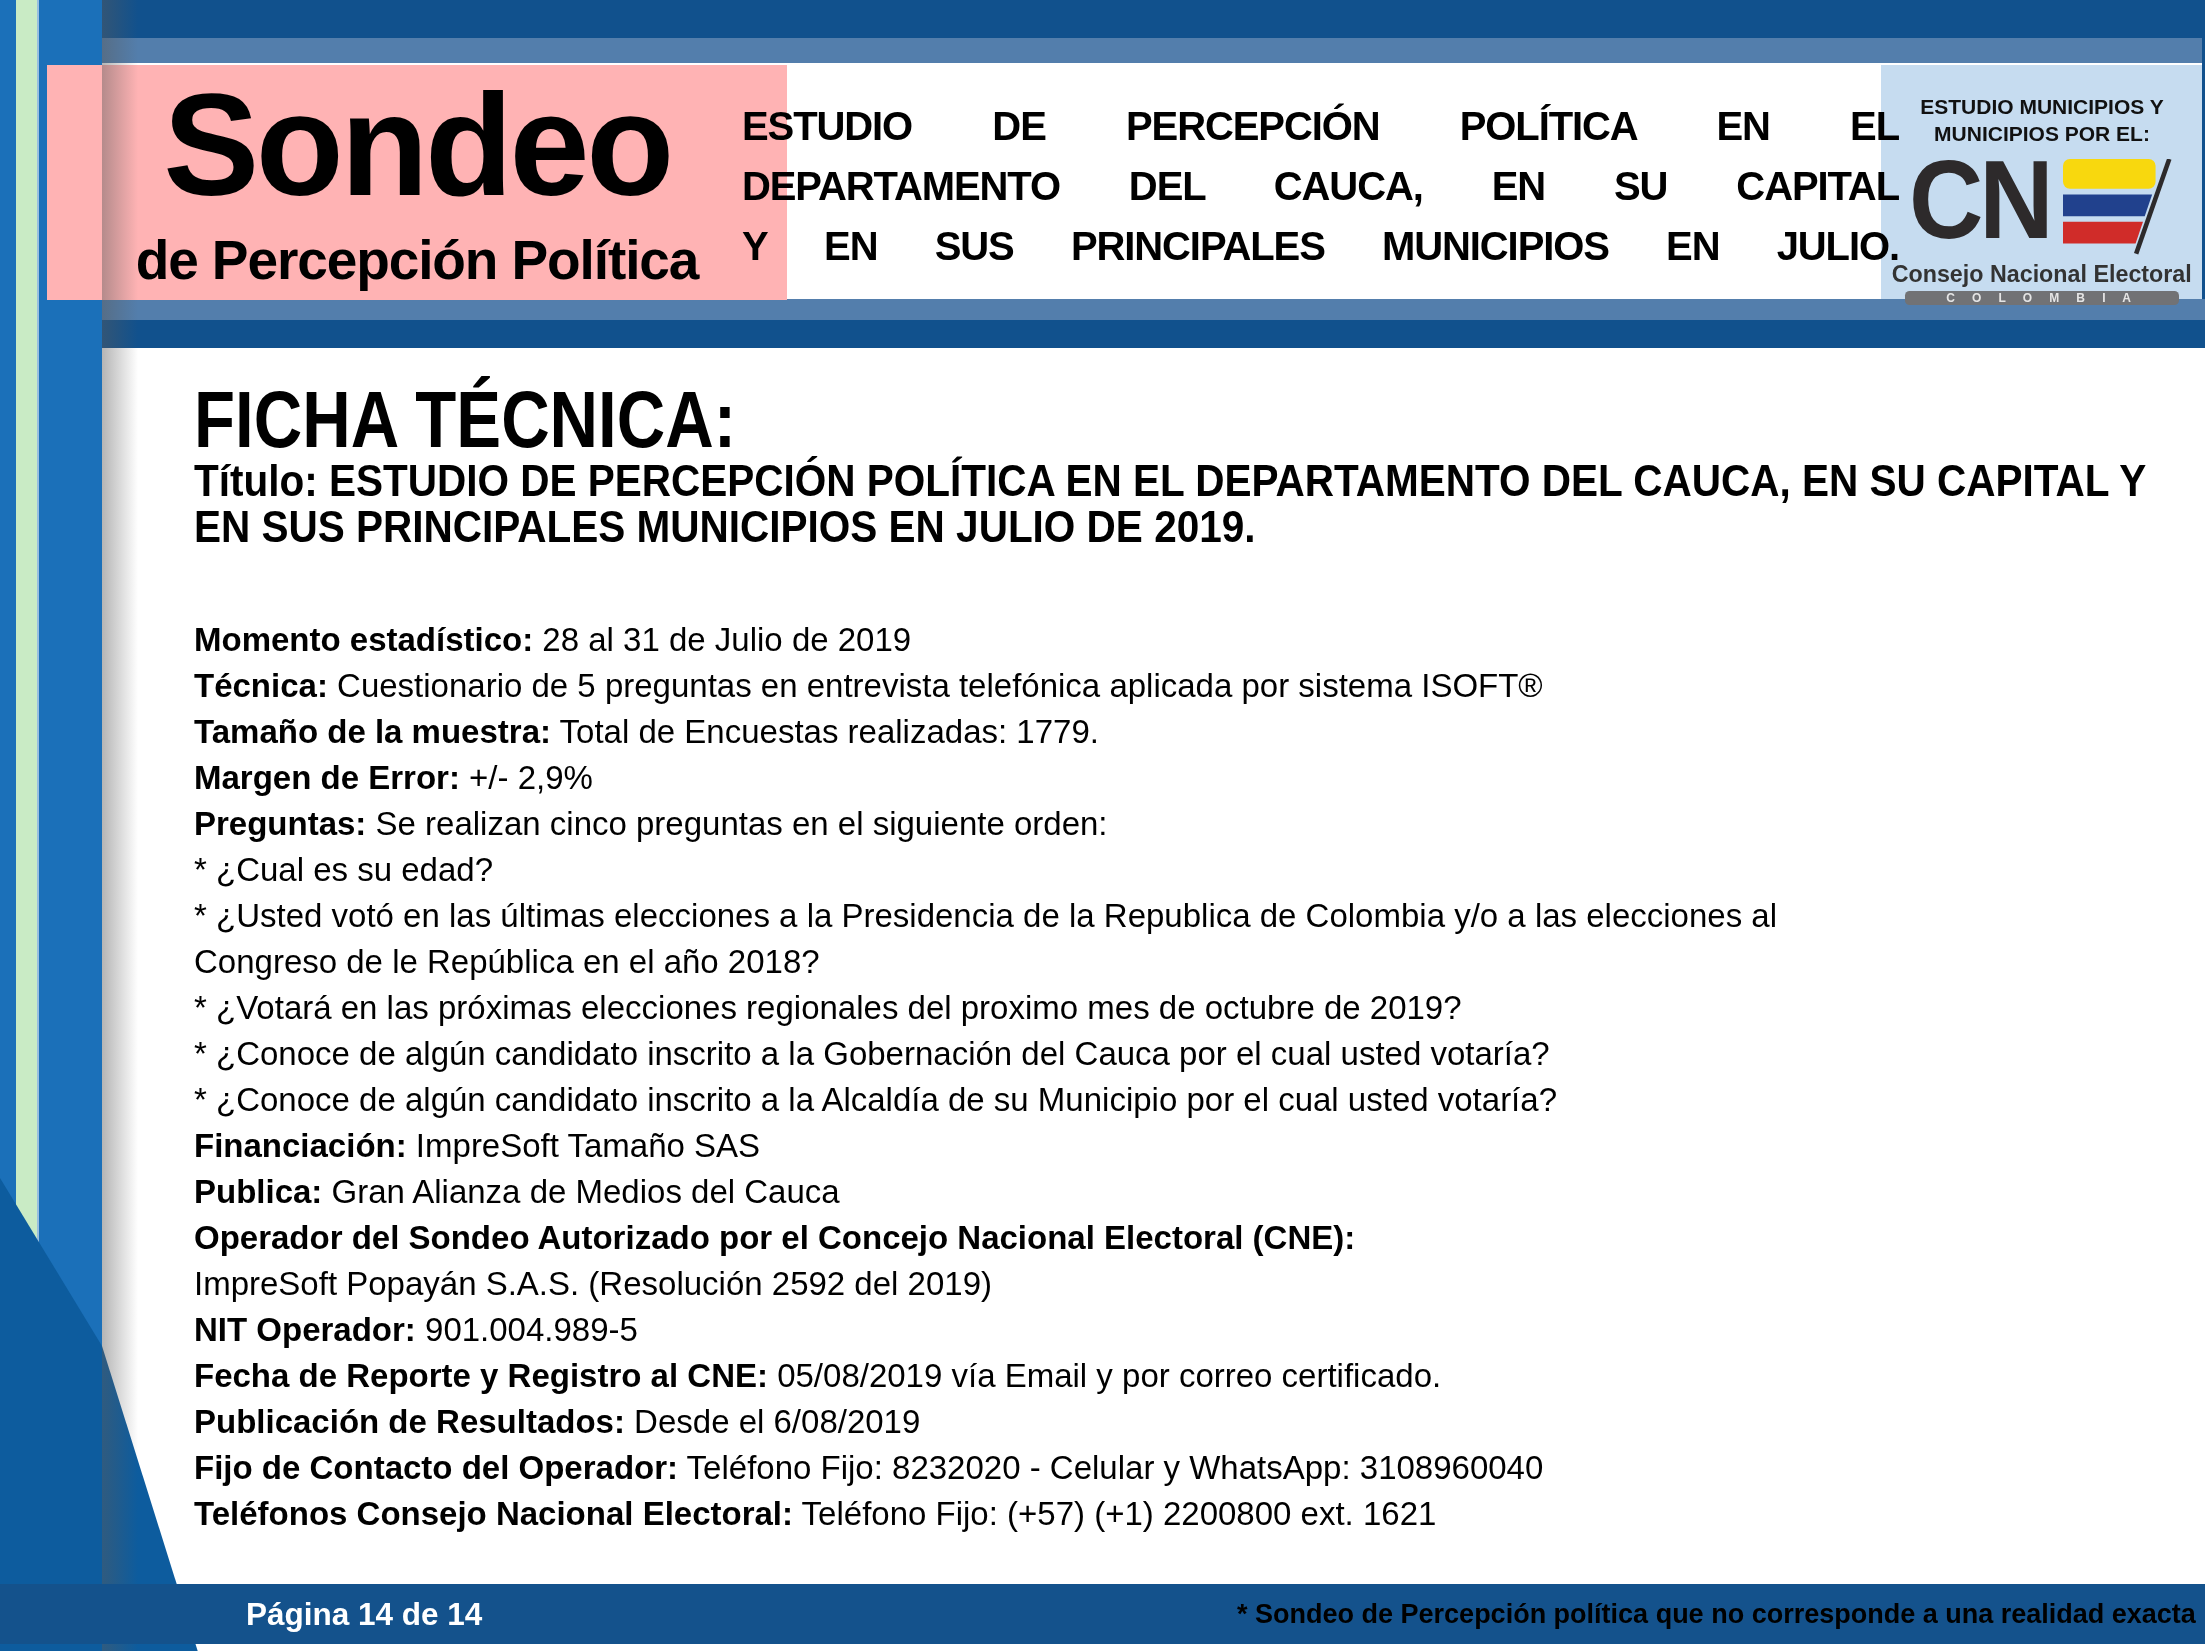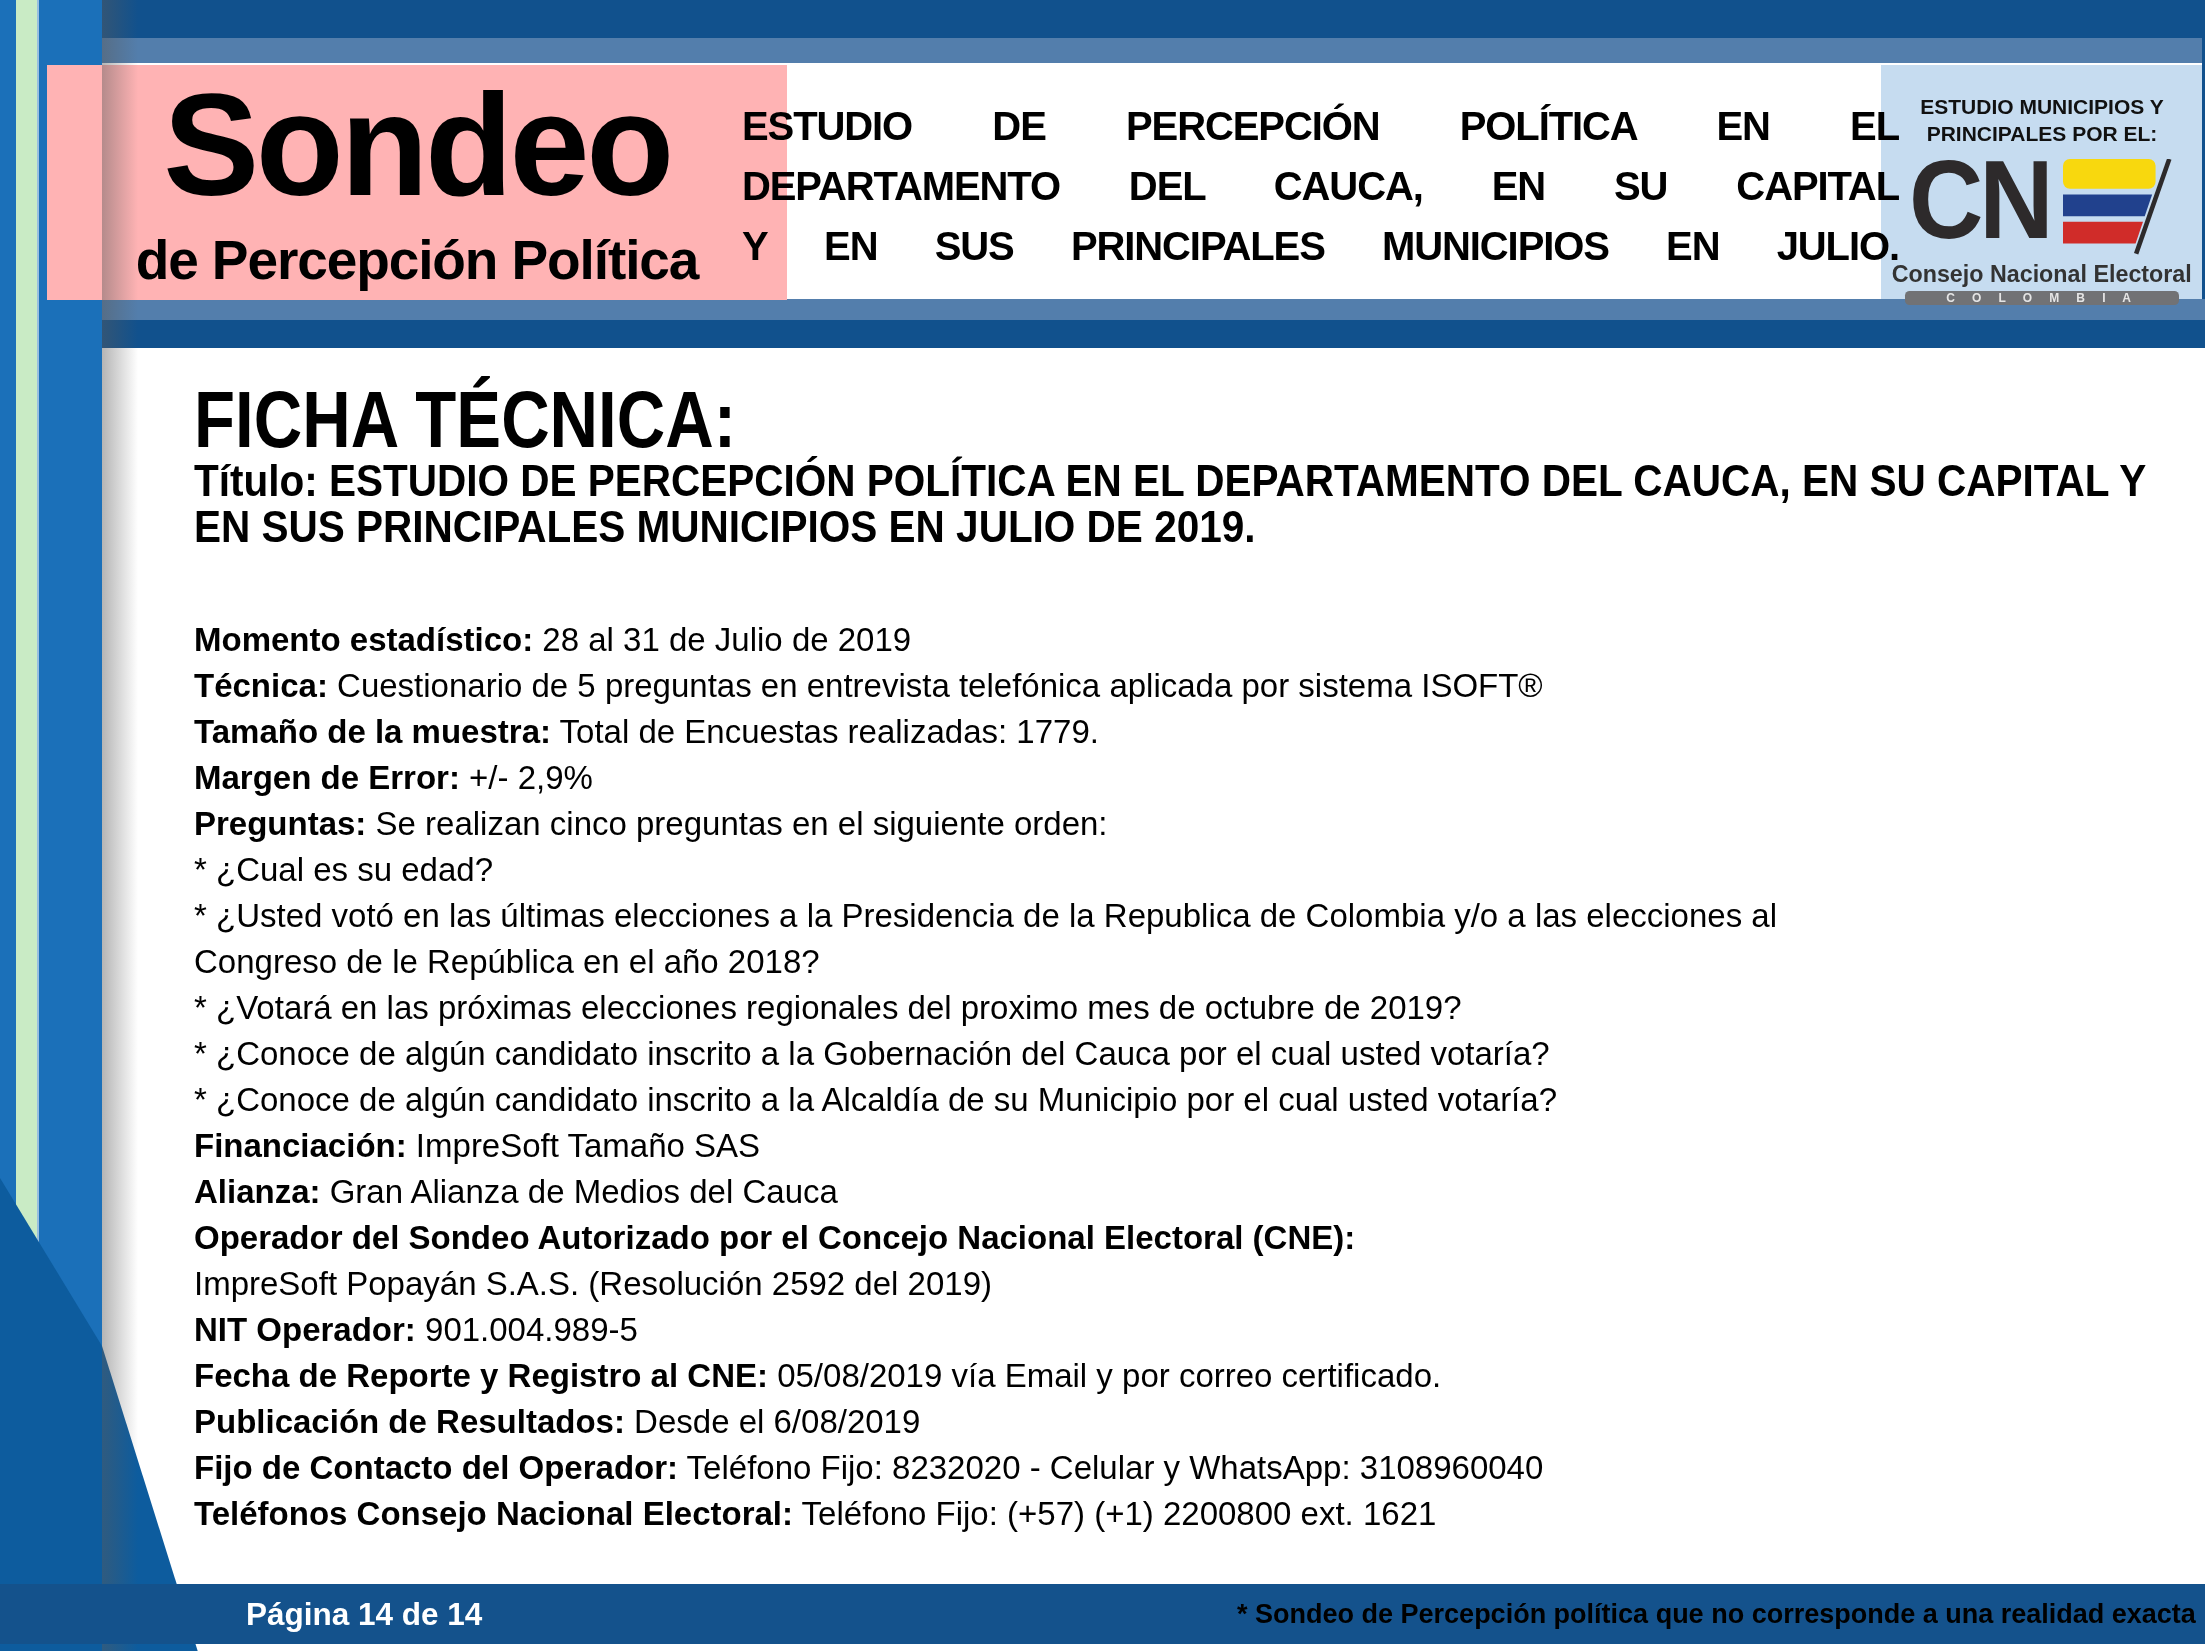--- a/index.html
+++ b/index.html
@@ -82,21 +82,21 @@
 
   <div class="htitle">
       <div class="hline">ESTUDIO DE PERCEPCIÓN POLÍTICA EN EL</div>
       <div class="hline">DEPARTAMENTO DEL CAUCA, EN SU CAPITAL</div>
       <div class="hline">Y EN SUS PRINCIPALES MUNICIPIOS EN JULIO.</div>
     </div>
 
   <div class="cne">
     <div class="cne-auth">
       <div>ESTUDIO MUNICIPIOS Y</div>
-      <div>PRINCIPALES POR EL:</div>
+      <div>MUNICIPIOS POR EL:</div>
     </div>
     <div class="cne-logo-row">
       <div class="cne-cn">CN</div>
       <svg class="cne-flag" width="112" height="96" viewBox="0 0 196 168">
         <rect x="0" y="0" width="162" height="52" rx="12" fill="#F8D80E"></rect>
         <polygon points="0,62 156,62 143,100 0,100" fill="#21418D"></polygon>
         <polygon points="0,110 140,110 127,148 0,148" fill="#D02C29"></polygon>
         <line x1="186" y1="0" x2="128" y2="166" stroke="#2D2A2B" stroke-width="8"></line>
       </svg>
     </div>
@@ -119,21 +119,21 @@
       <div class="bline"><b>Tamaño de la muestra:</b><span> Total de Encuestas realizadas: 1779.</span></div>
       <div class="bline"><b>Margen de Error:</b><span> +/- 2,9%</span></div>
       <div class="bline"><b>Preguntas:</b><span> Se realizan cinco preguntas en el siguiente orden:</span></div>
       <div class="bline"><b></b><span>* ¿Cual es su edad?</span></div>
       <div class="bline"><b></b><span>* ¿Usted votó en las últimas elecciones a la Presidencia de la Republica de Colombia y/o a las elecciones al</span></div>
       <div class="bline"><b></b><span>Congreso de le República en el año 2018?</span></div>
       <div class="bline"><b></b><span>* ¿Votará en las próximas elecciones regionales del proximo mes de octubre de 2019?</span></div>
       <div class="bline"><b></b><span>* ¿Conoce de algún candidato inscrito a la Gobernación del Cauca por el cual usted votaría?</span></div>
       <div class="bline"><b></b><span>* ¿Conoce de algún candidato inscrito a la Alcaldía de su Municipio por el cual usted votaría?</span></div>
       <div class="bline"><b>Financiación:</b><span> ImpreSoft Tamaño SAS</span></div>
-      <div class="bline"><b>Alianza:</b><span> Gran Alianza de Medios del Cauca</span></div>
+      <div class="bline"><b>Publica:</b><span> Gran Alianza de Medios del Cauca</span></div>
       <div class="bline"><b>Operador del Sondeo Autorizado por el Concejo Nacional Electoral (CNE):</b><span></span></div>
       <div class="bline"><b></b><span>ImpreSoft Popayán S.A.S. (Resolución 2592 del 2019)</span></div>
       <div class="bline"><b>NIT Operador:</b><span> 901.004.989-5</span></div>
       <div class="bline"><b>Fecha de Reporte y Registro al CNE:</b><span> 05/08/2019 vía Email y por correo certificado.</span></div>
       <div class="bline"><b>Publicación de Resultados:</b><span> Desde el 6/08/2019</span></div>
       <div class="bline"><b>Fijo de Contacto del Operador:</b><span> Teléfono Fijo: 8232020 - Celular y WhatsApp: 3108960040</span></div>
       <div class="bline"><b>Teléfonos Consejo Nacional Electoral:</b><span> Teléfono Fijo: (+57) (+1) 2200800 ext. 1621</span></div>
     </div>
 
   <div class="footer">

